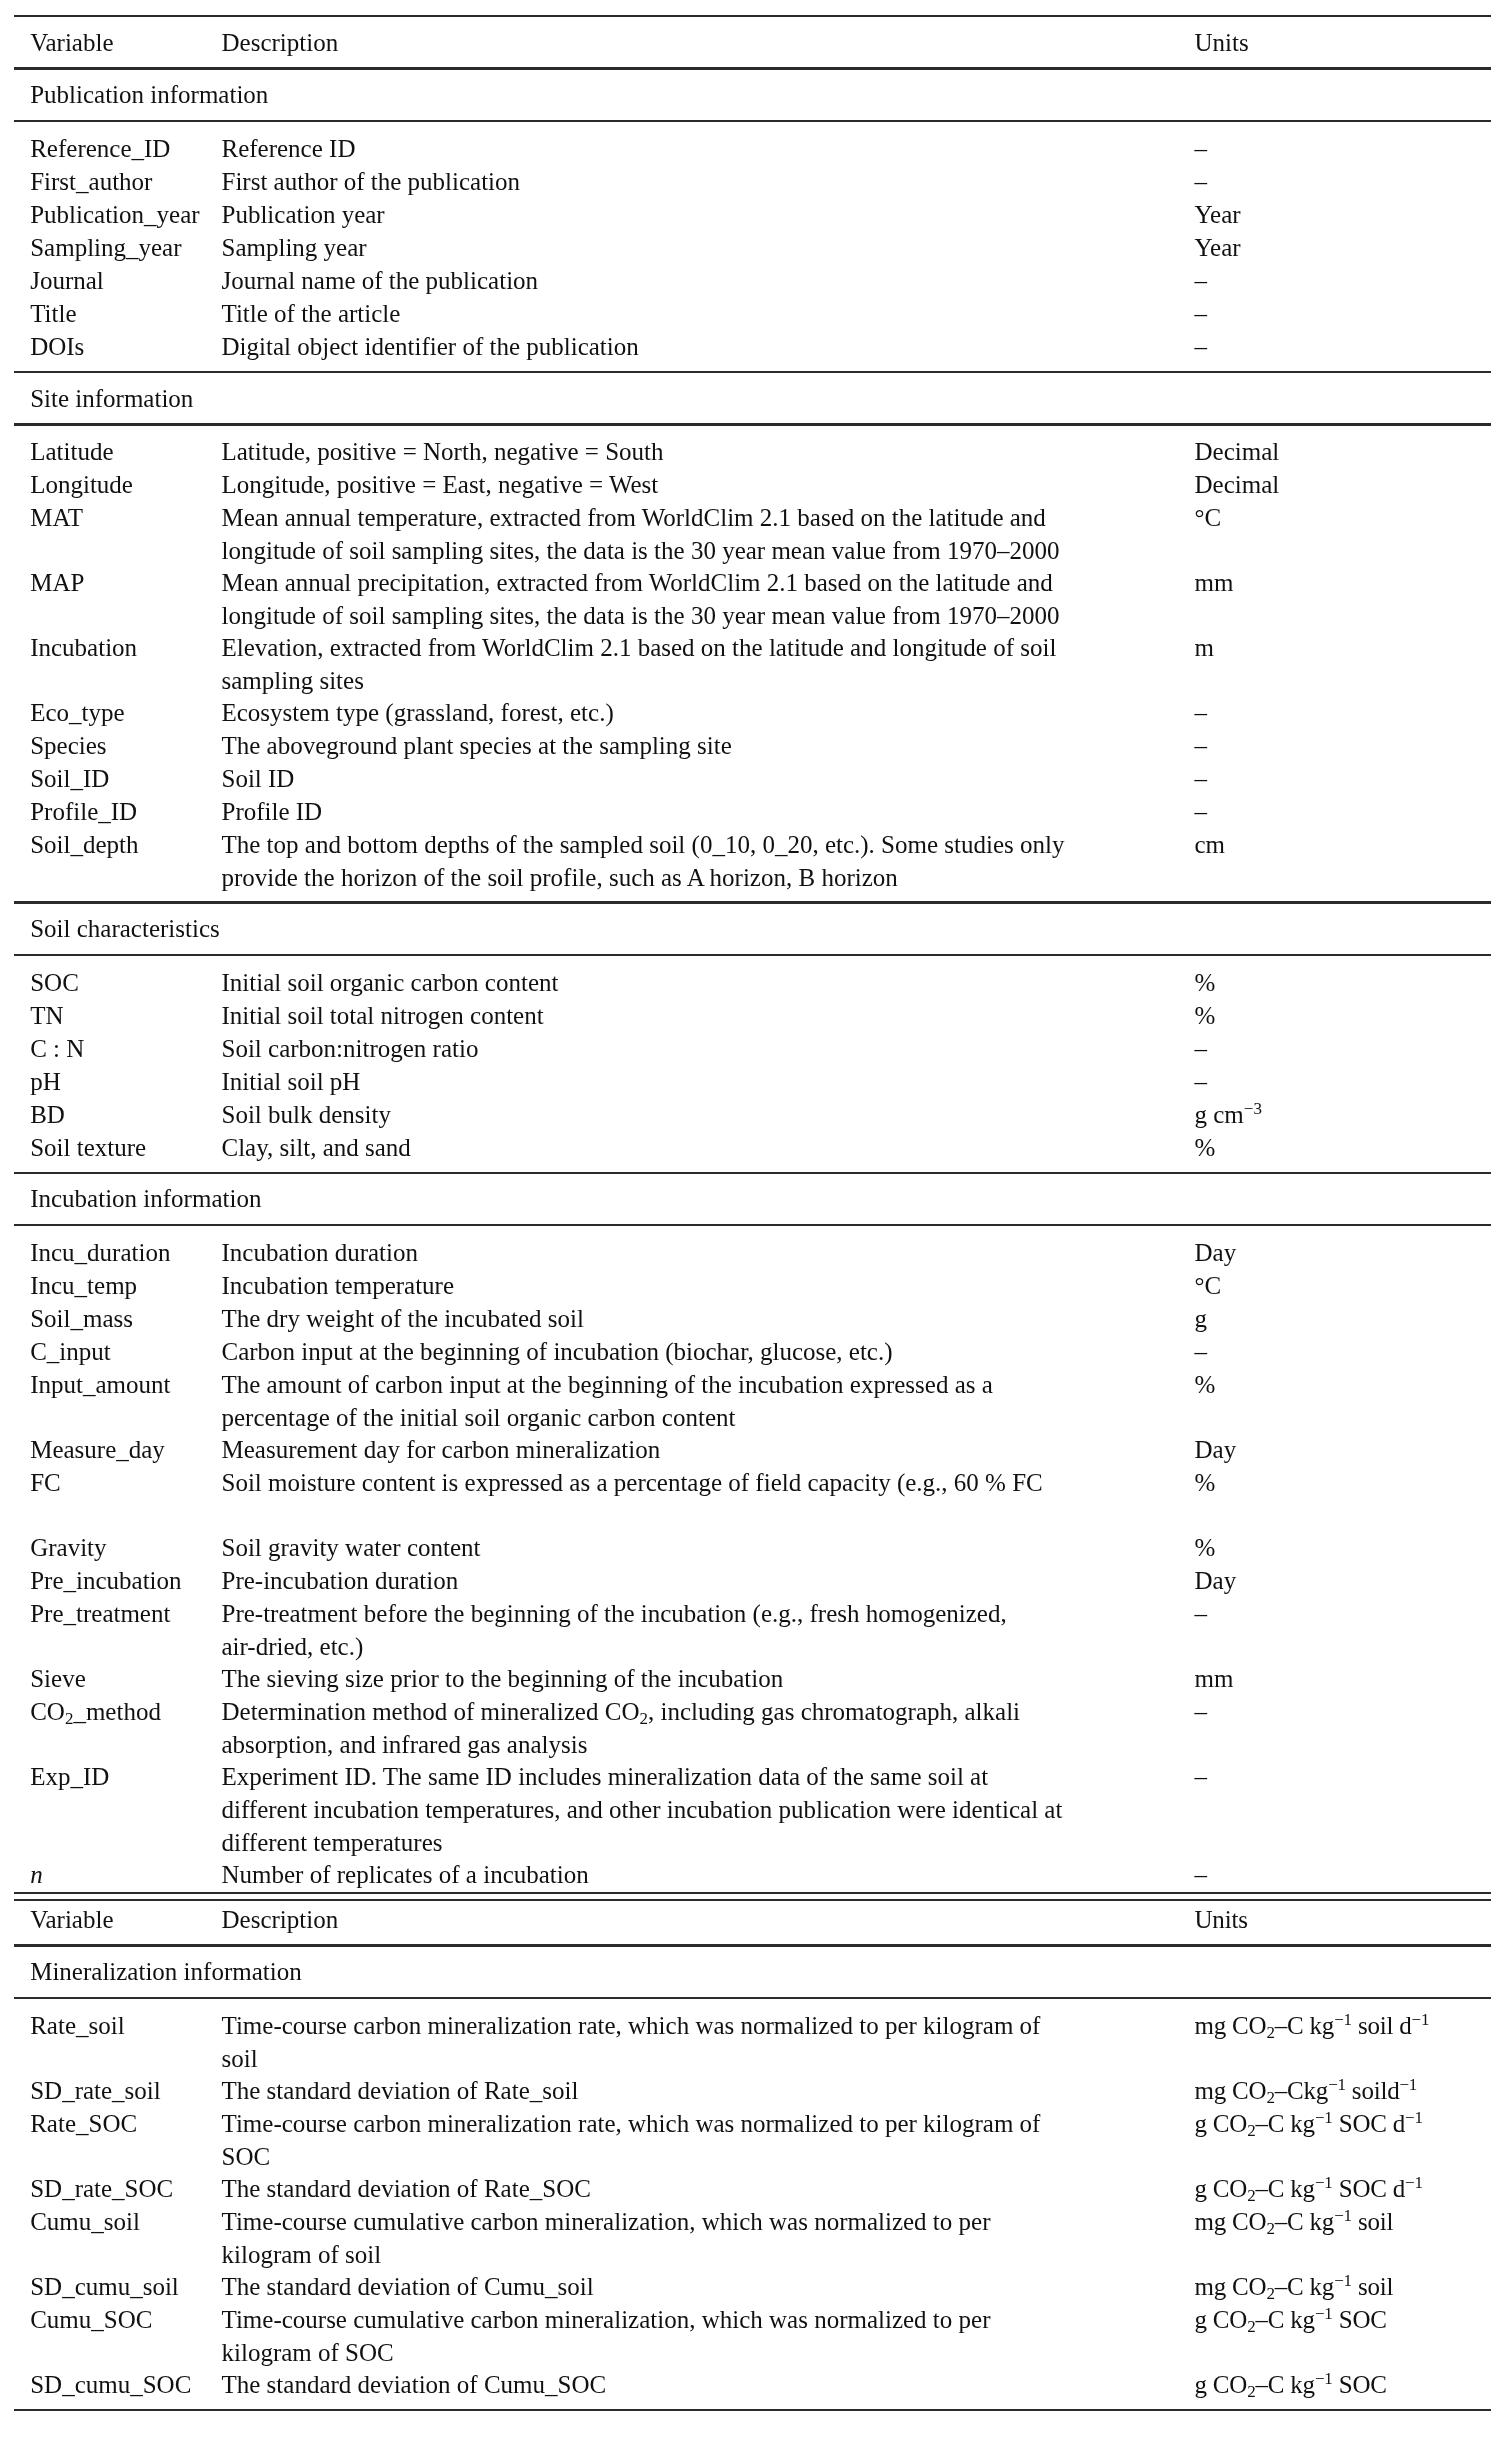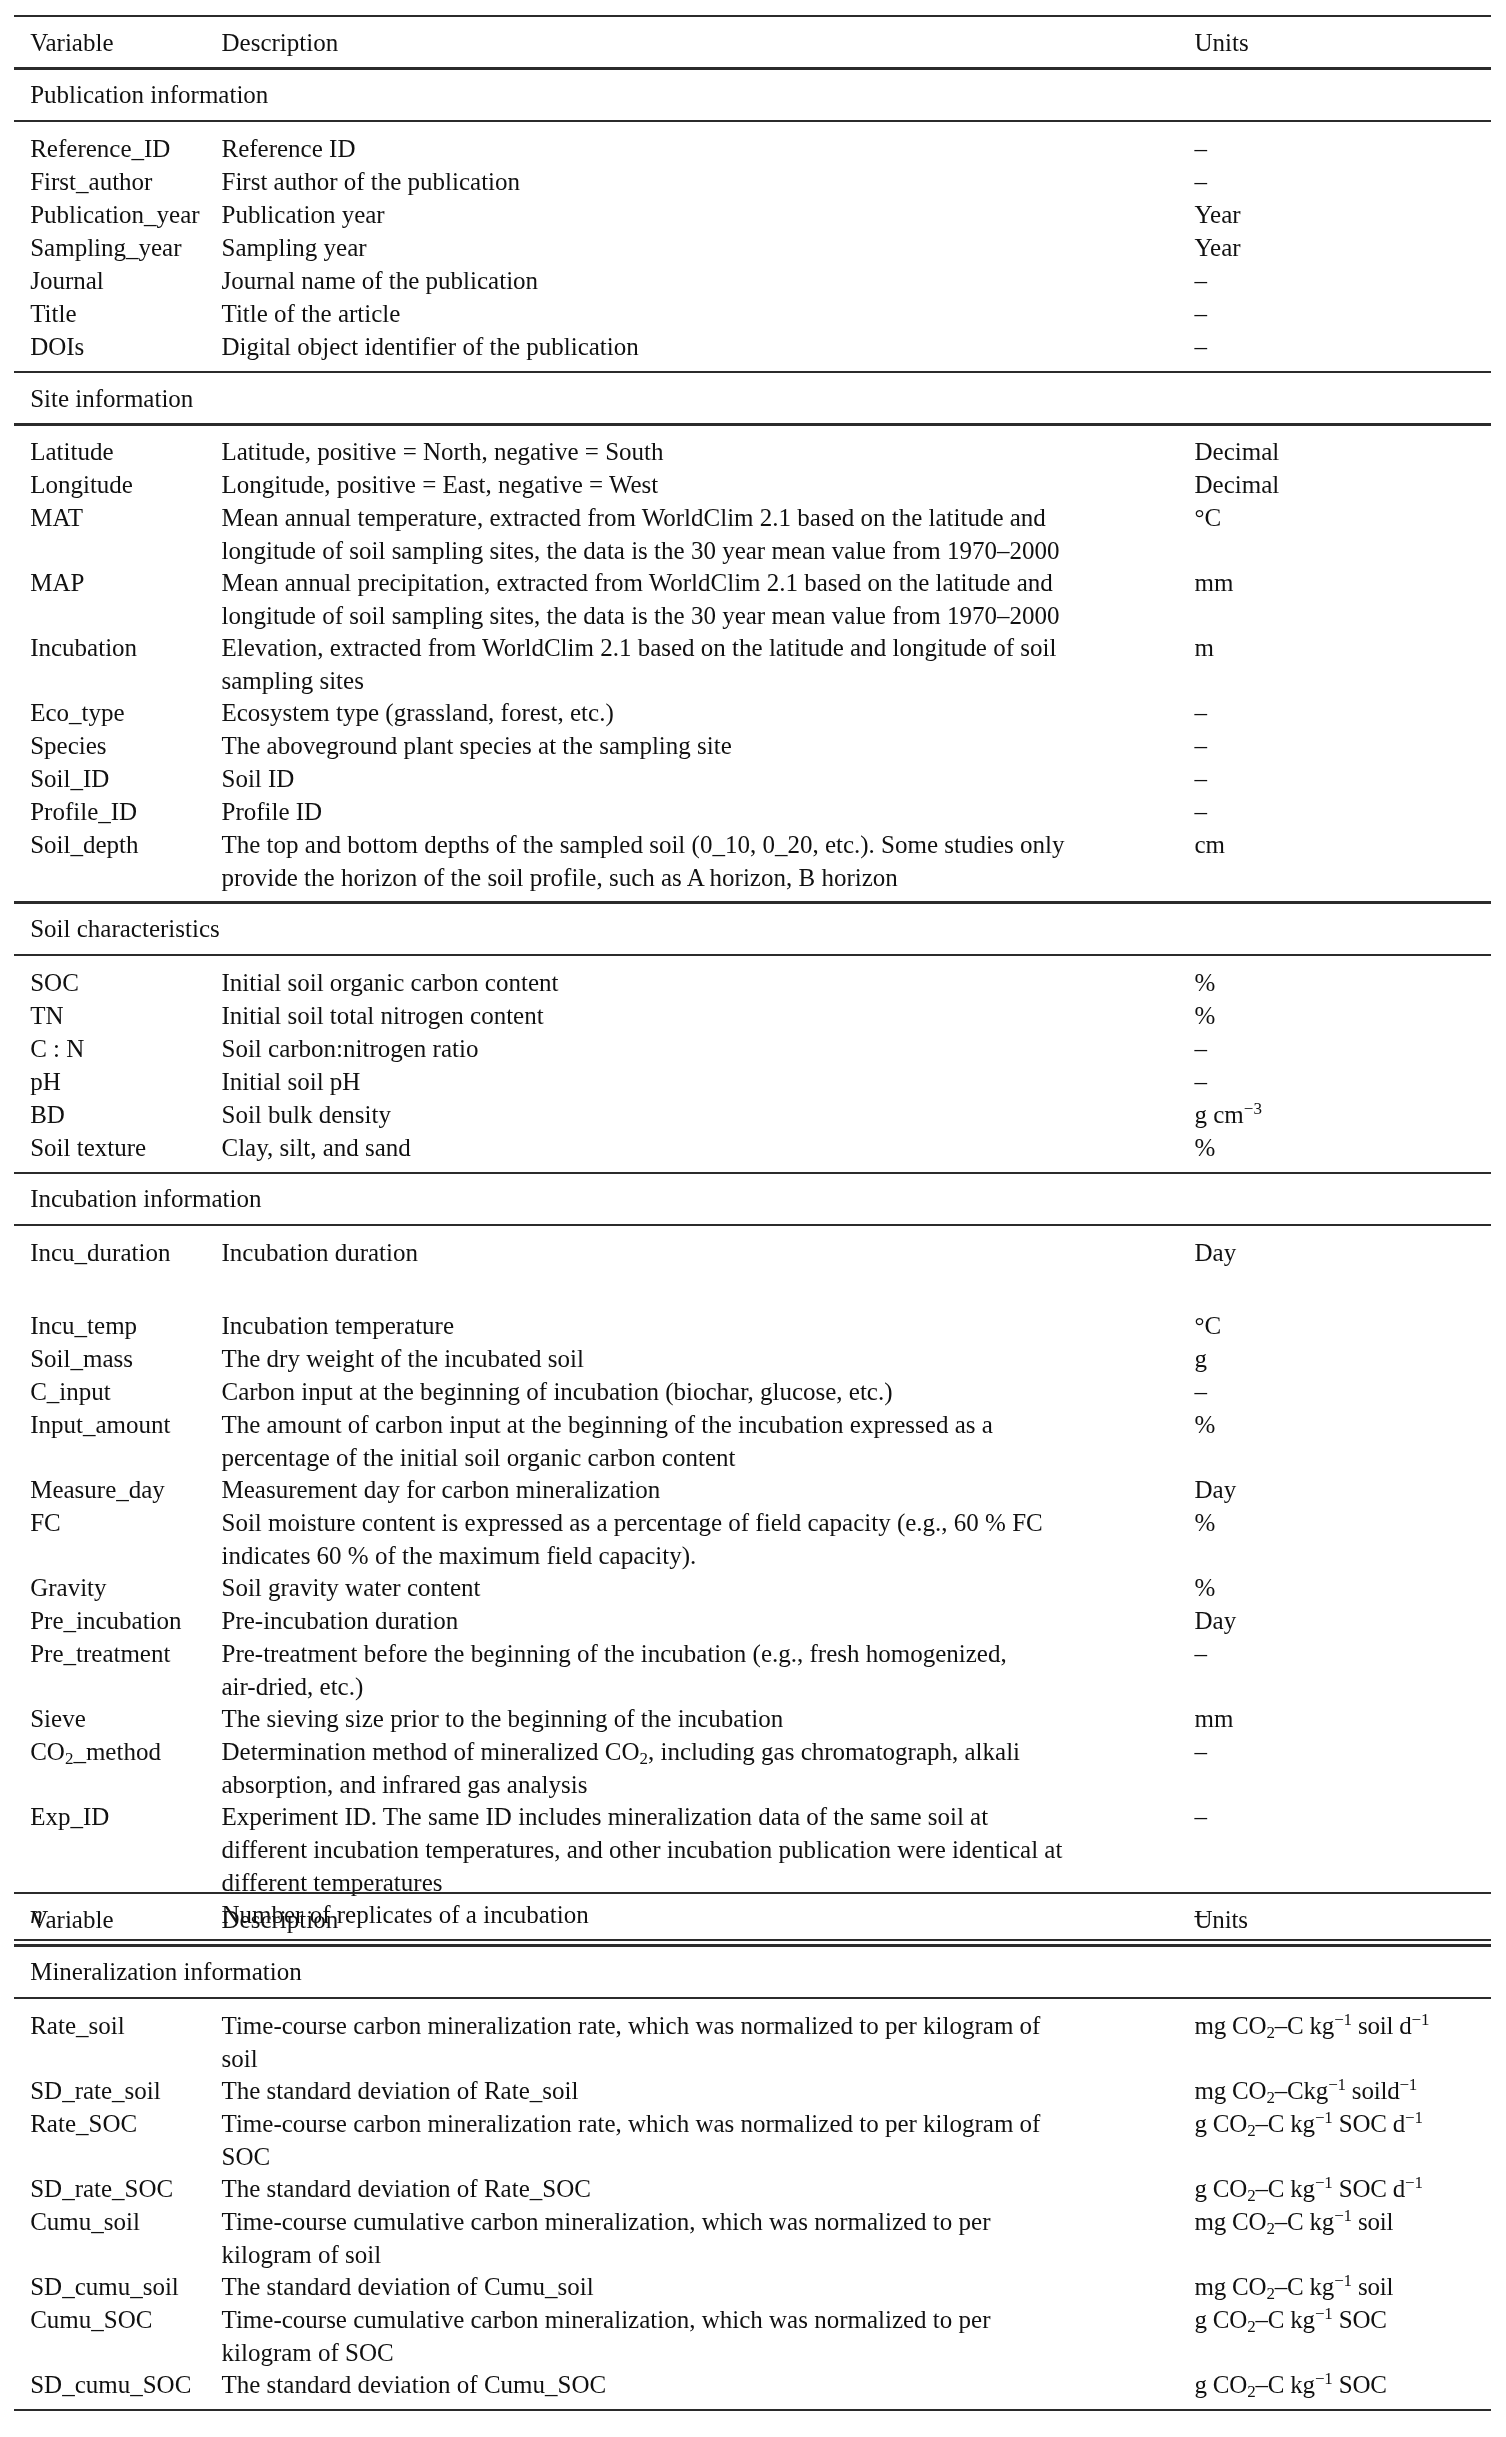--- a/index.html
+++ b/index.html
@@ -227,21 +227,21 @@
       </div>
       <div class="rule"></div>
       <div class="rows">
         <div class="row" style="height: 33px;">
           <div class="cell c1 line">Incu_duration</div>
           <div class="cell c2">
             <div class="line">Incubation duration</div>
           </div>
           <div class="cell c3 line">Day</div>
         </div>
-        <div class="row" style="height: 33px; margin-top: 40px;">
+        <div class="row" style="height: 33px;">
           <div class="cell c1 line">Incu_temp</div>
           <div class="cell c2">
             <div class="line">Incubation temperature</div>
           </div>
           <div class="cell c3 line">°C</div>
         </div>
         <div class="row" style="height: 33px;">
           <div class="cell c1 line">Soil_mass</div>
           <div class="cell c2">
             <div class="line">The dry weight of the incubated soil</div>
@@ -267,21 +267,20 @@
           <div class="cell c1 line">Measure_day</div>
           <div class="cell c2">
             <div class="line">Measurement day for carbon mineralization</div>
           </div>
           <div class="cell c3 line">Day</div>
         </div>
         <div class="row" style="height: 65px;">
           <div class="cell c1 line">FC</div>
           <div class="cell c2">
             <div class="line">Soil moisture content is expressed as a percentage of field capacity (e.g., 60 % FC</div>
-            <div class="line">indicates 60 % of the maximum field capacity).</div>
           </div>
           <div class="cell c3 line">%</div>
         </div>
         <div class="row" style="height: 33px;">
           <div class="cell c1 line">Gravity</div>
           <div class="cell c2">
             <div class="line">Soil gravity water content</div>
           </div>
           <div class="cell c3 line">%</div>
         </div>

